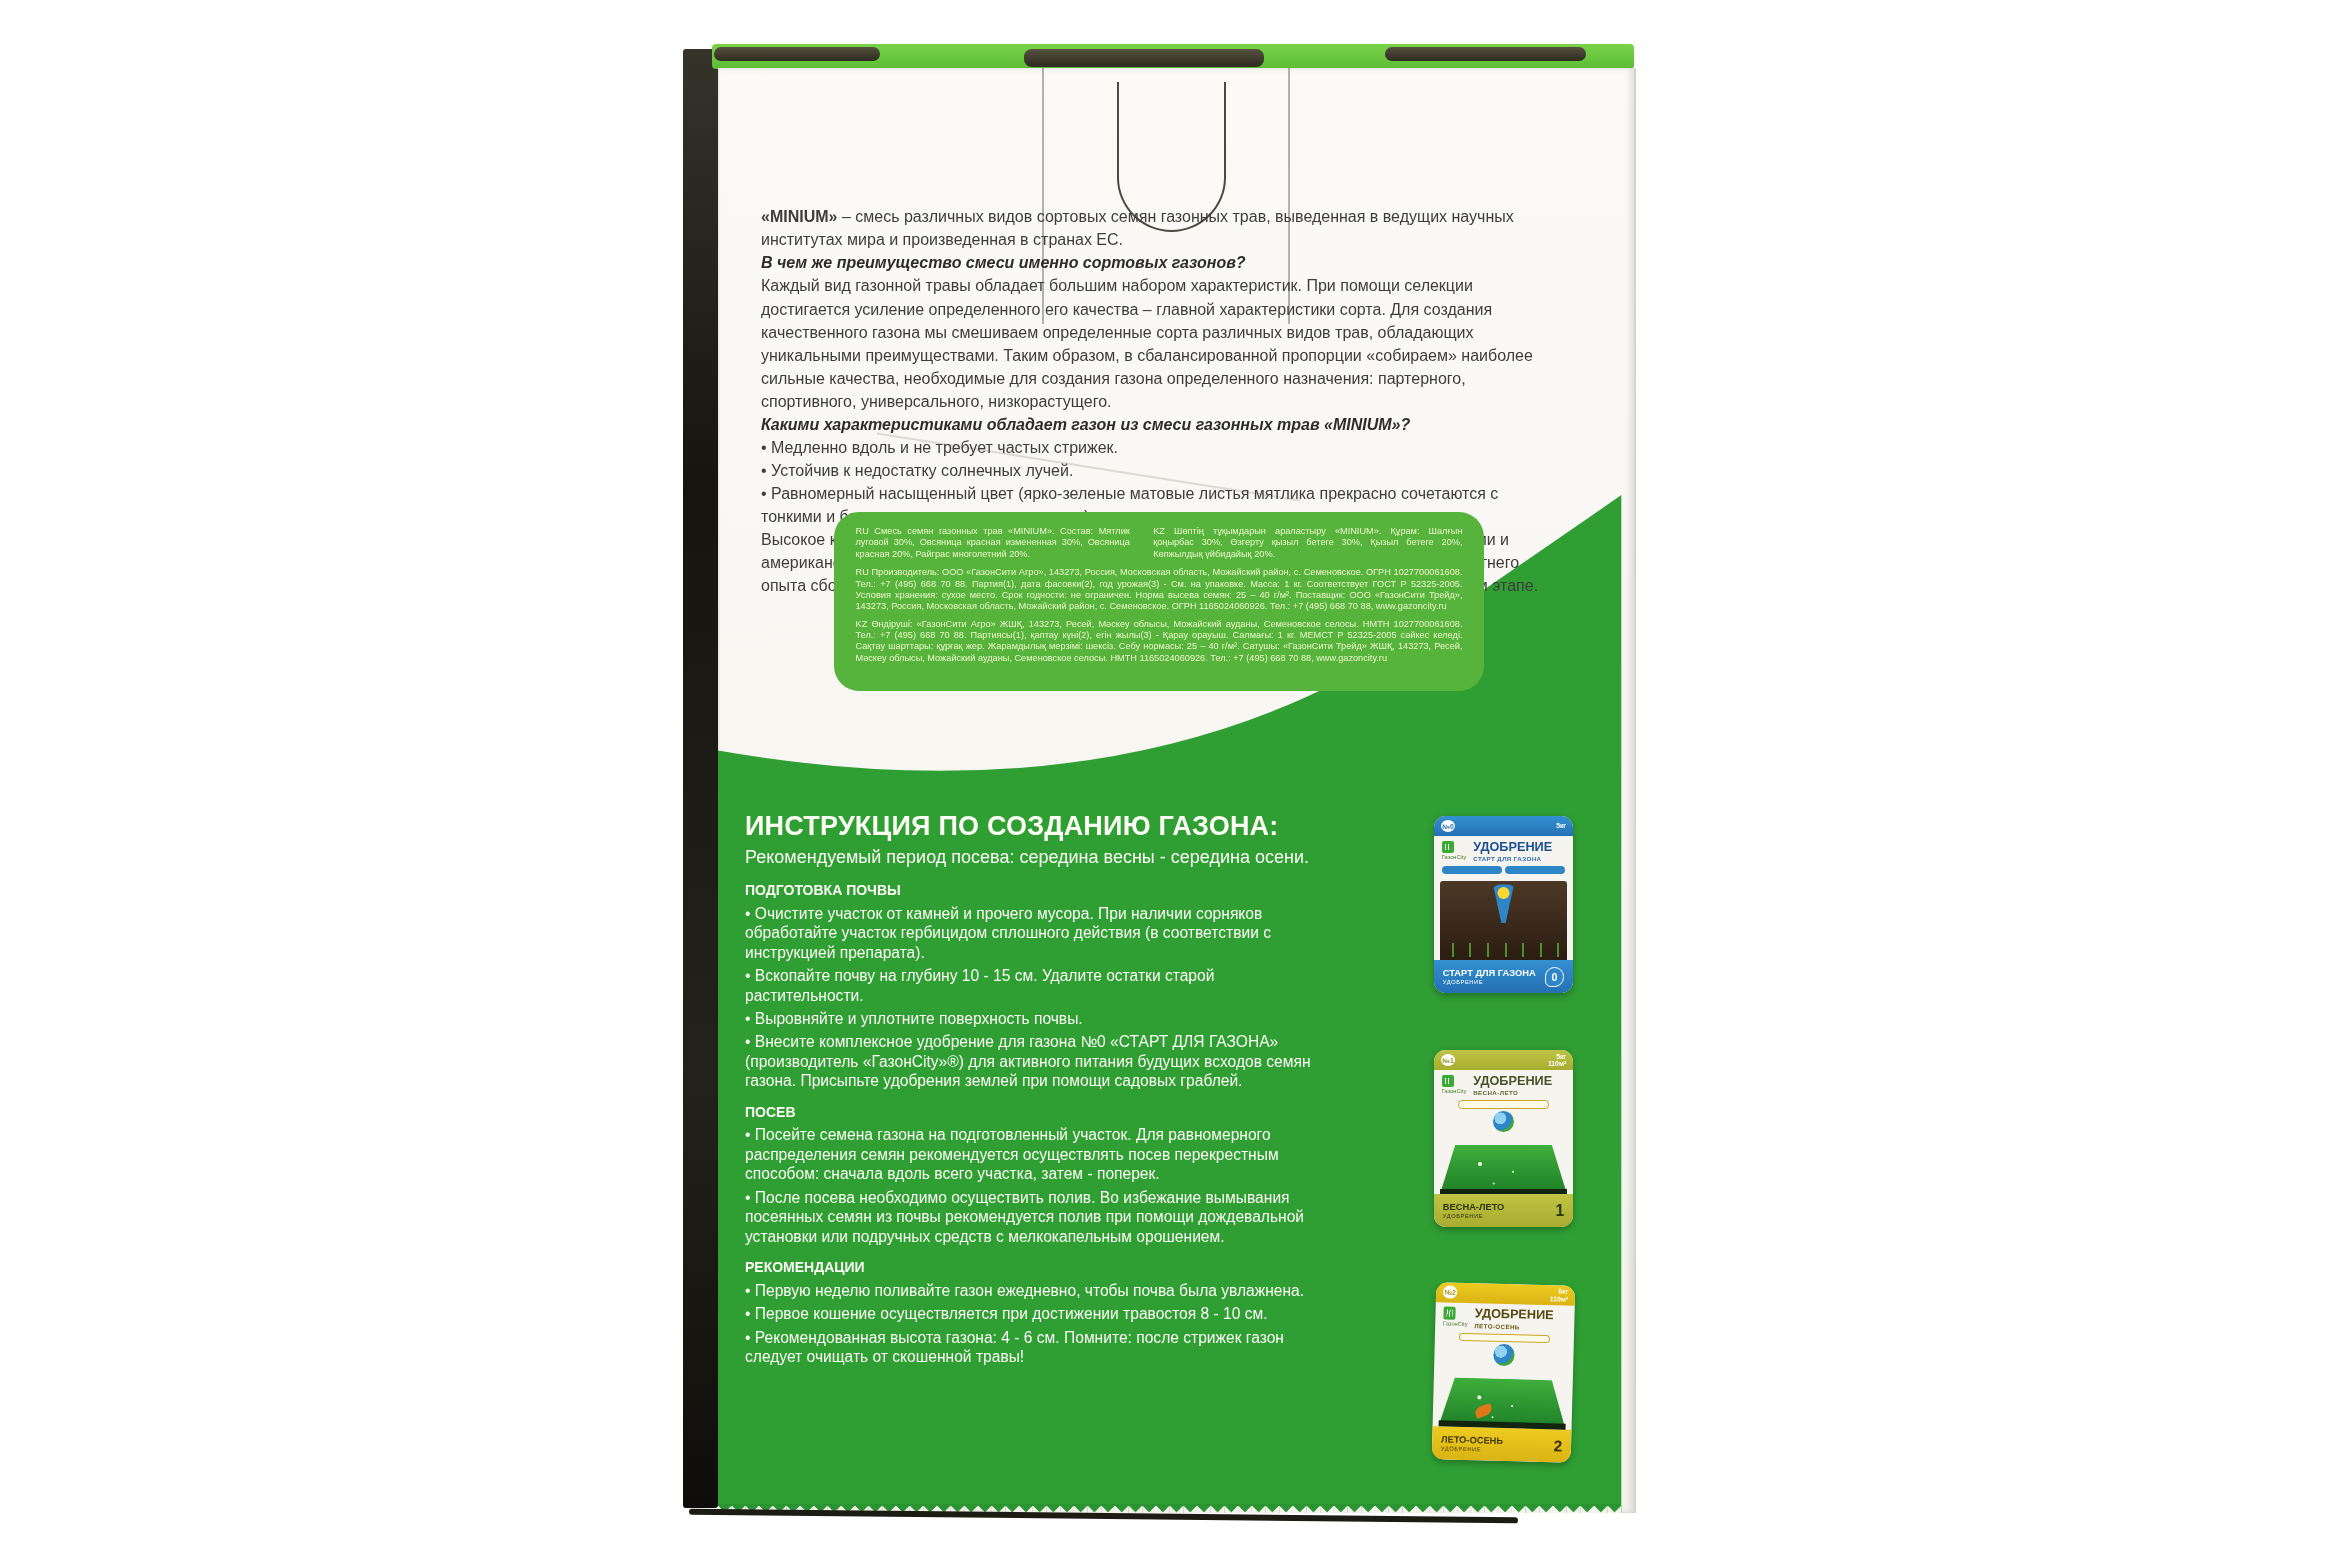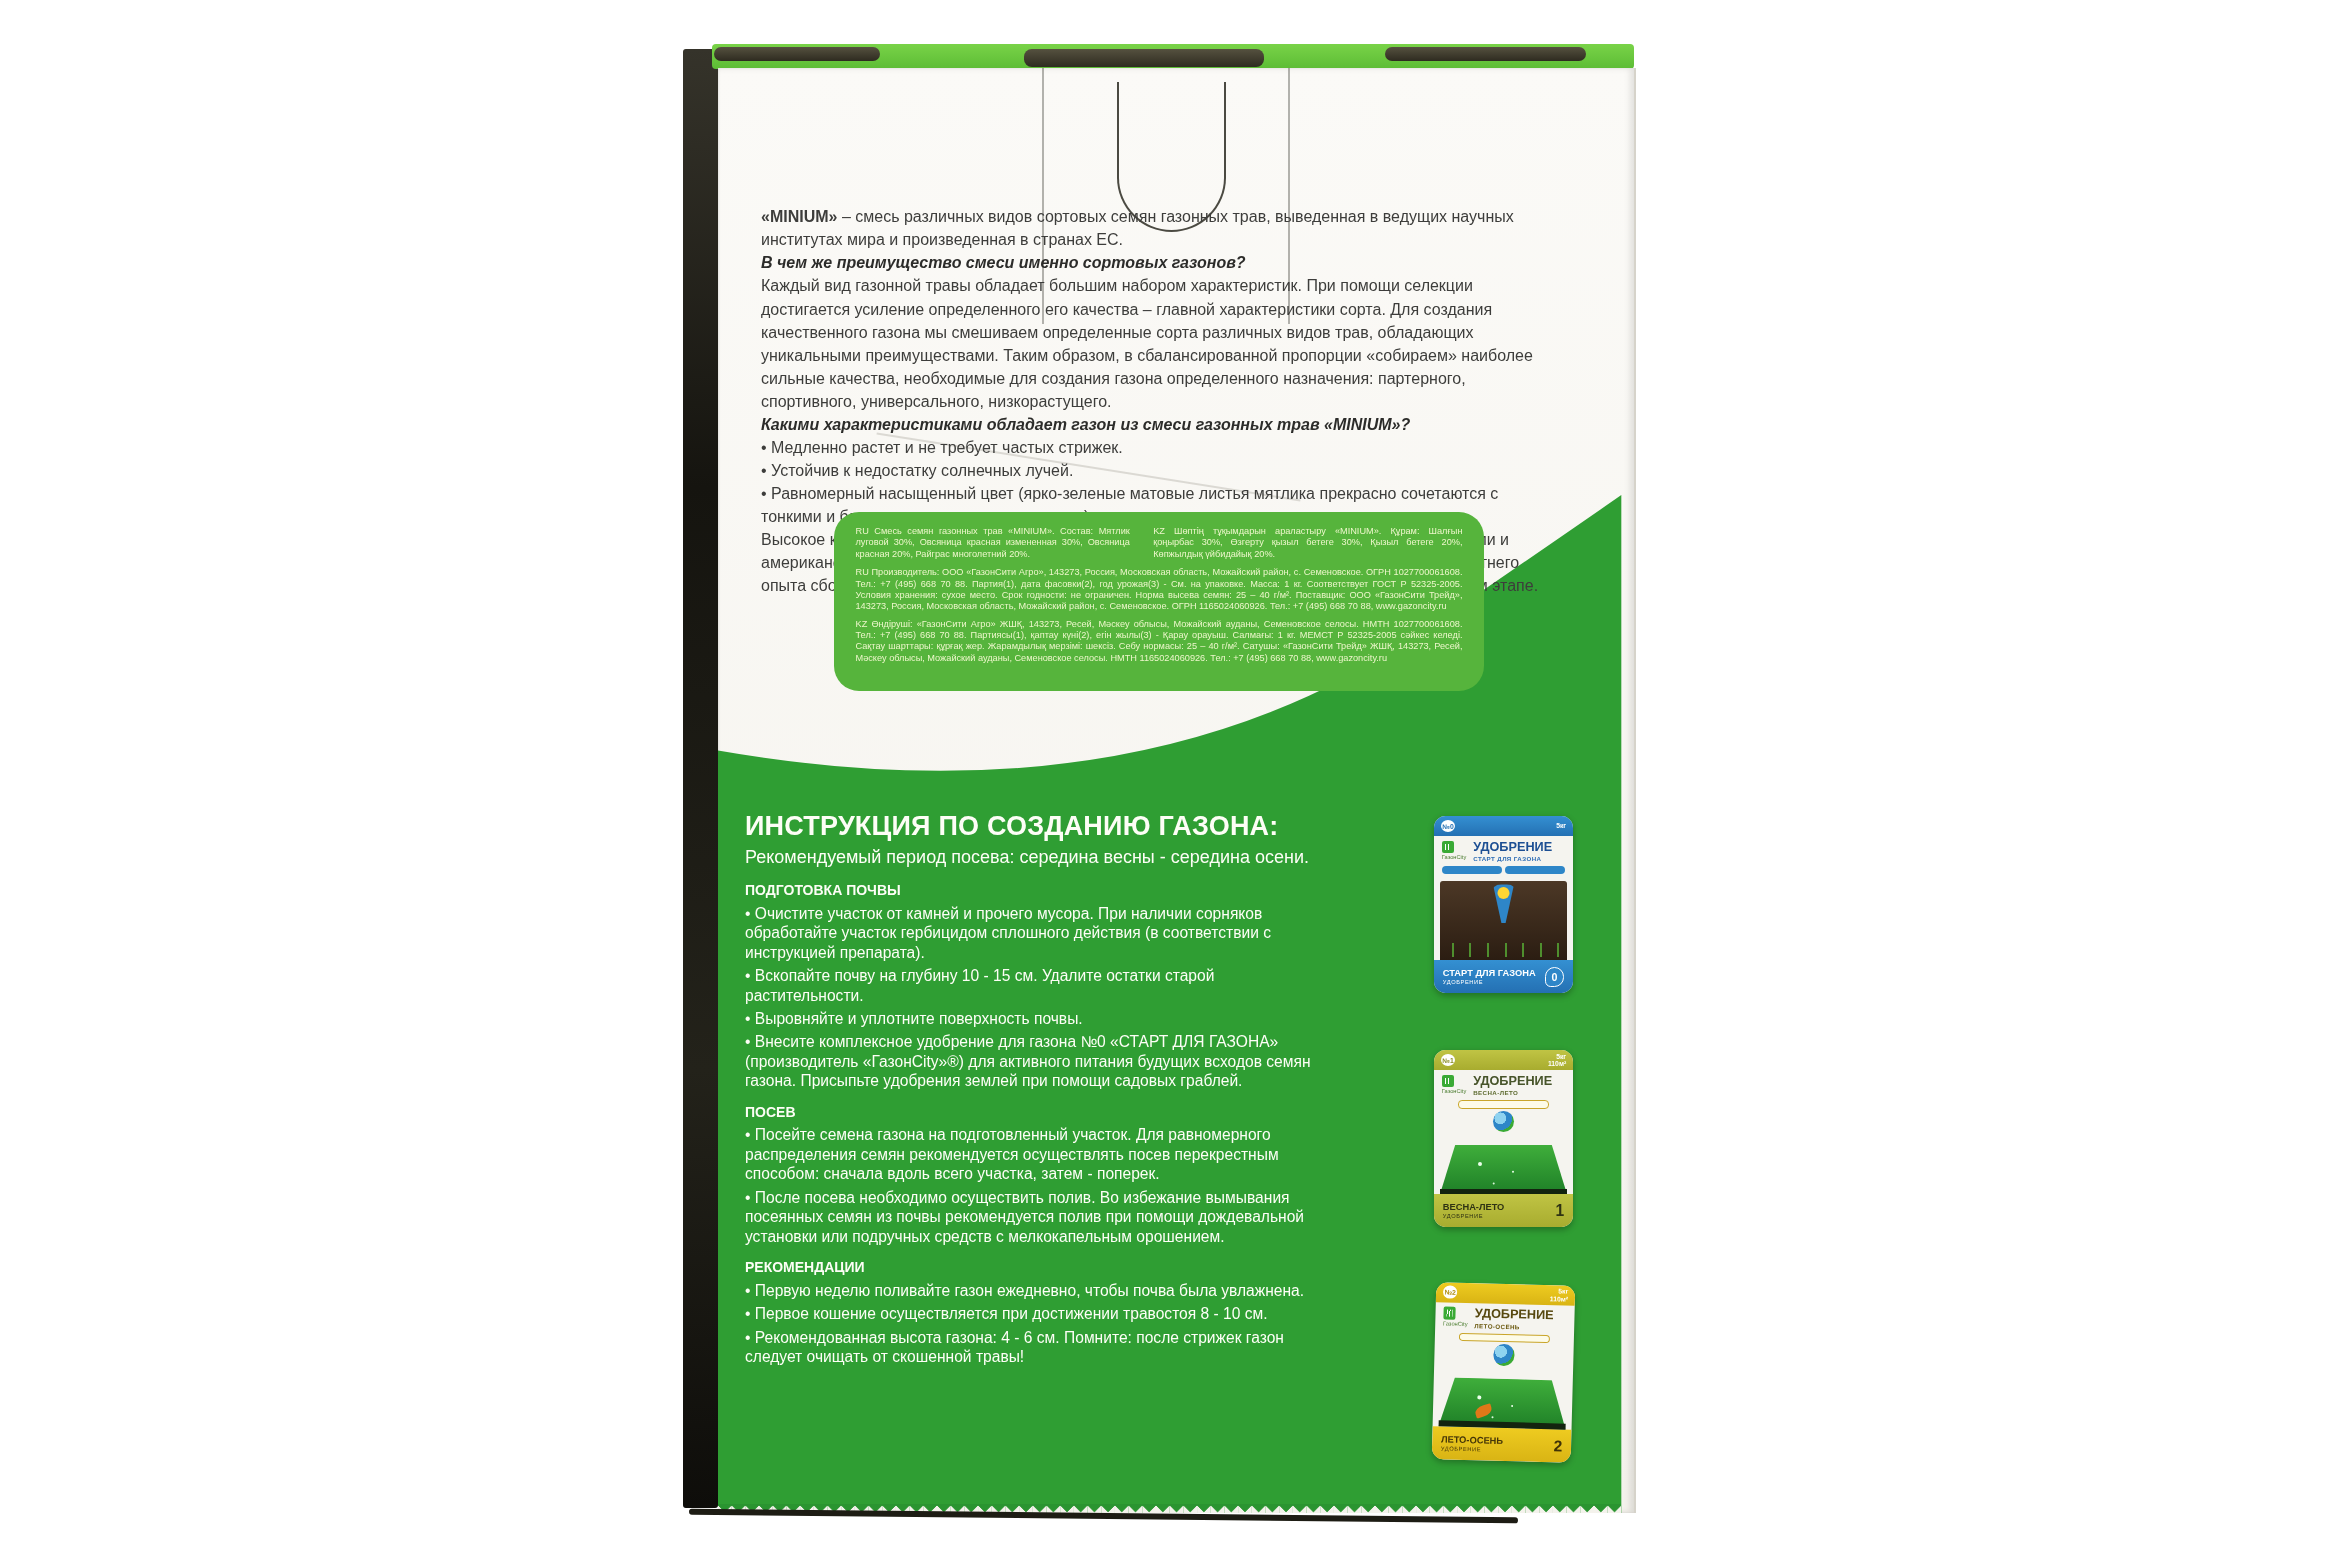--- a/index.html
+++ b/index.html
@@ -154,21 +154,21 @@
       <div class="flap-line fl-l"></div>
       <div class="flap-line fl-r"></div>
       <div class="hang-tab"></div>
       <div class="crease"></div>
 
       <section class="intro">
         <p><b>«MINIUM»</b><span> – смесь различных видов сортовых семян газонных трав, выведенная в ведущих научных институтах мира и произведенная в странах ЕС.</span></p>
         <p class="bold">В чем же преимущество смеси именно сортовых газонов?</p>
         <p>Каждый вид газонной травы обладает большим набором характеристик. При помощи селекции достигается усиление определенного его качества – главной характеристики сорта. Для создания качественного газона мы смешиваем определенные сорта различных видов трав, обладающих уникальными преимуществами. Таким образом, в сбалансированной пропорции «собираем» наиболее сильные качества, необходимые для создания газона определенного назначения: партерного, спортивного, универсального, низкорастущего.</p>
         <p class="bold">Какими характеристиками обладает газон из смеси газонных трав «MINIUM»?</p>
-        <p class="bullet">Медленно растет и не требует частых стрижек.</p>
+        <p class="bullet">Медленно вдоль и не требует частых стрижек.</p>
         <p class="bullet">Устойчив к недостатку солнечных лучей.</p>
         <p class="bullet">Равномерный насыщенный цвет (ярко-зеленые матовые листья мятлика прекрасно сочетаются с тонкими и блестящими листьями овсяницы).</p>
         <p>Высокое качество семян достигается за счет многовековой традиции выращивания европейскими и американскими производителями, применения современных технологий производства, многолетнего опыта сбора урожая, его очистки, хранения и наличия строгого технического контроля на каждом этапе.</p>
       </section>
 
       <section class="infobox">
         <div class="cols">
           <p class="ru">RU Смесь семян газонных трав «MINIUM». Состав: Мятлик луговой 30%, Овсяница красная измененная 30%, Овсяница красная 20%, Райграс многолетний 20%.</p>
           <p class="kz">KZ Шөптің тұқымдарын араластыру «MINIUM». Құрам: Шалғын қоңырбас 30%, Өзгерту қызыл бетеге 30%, Қызыл бетеге 20%, Көпжылдық үйбидайық 20%.</p>
         </div>

